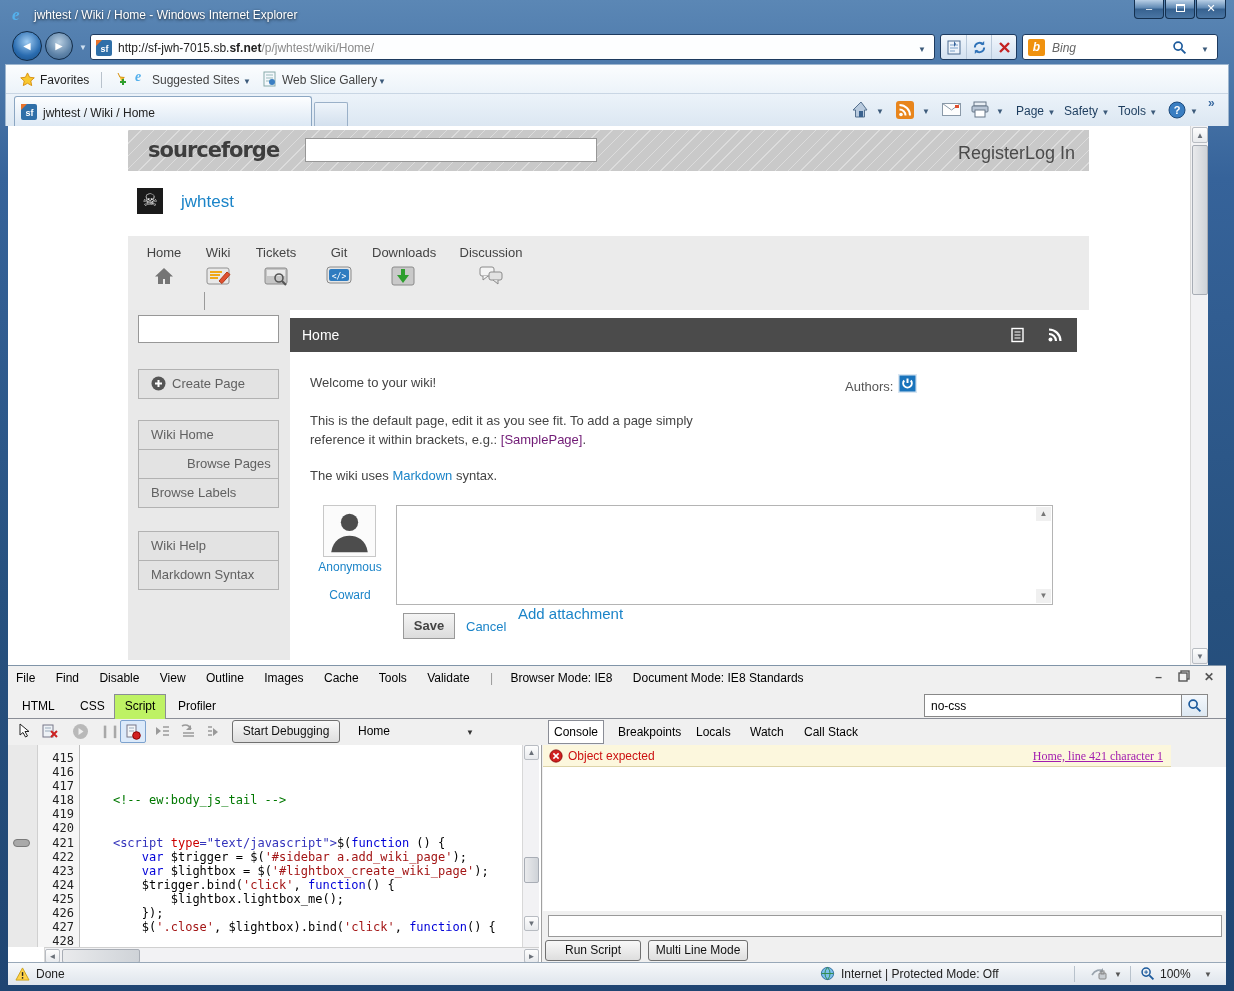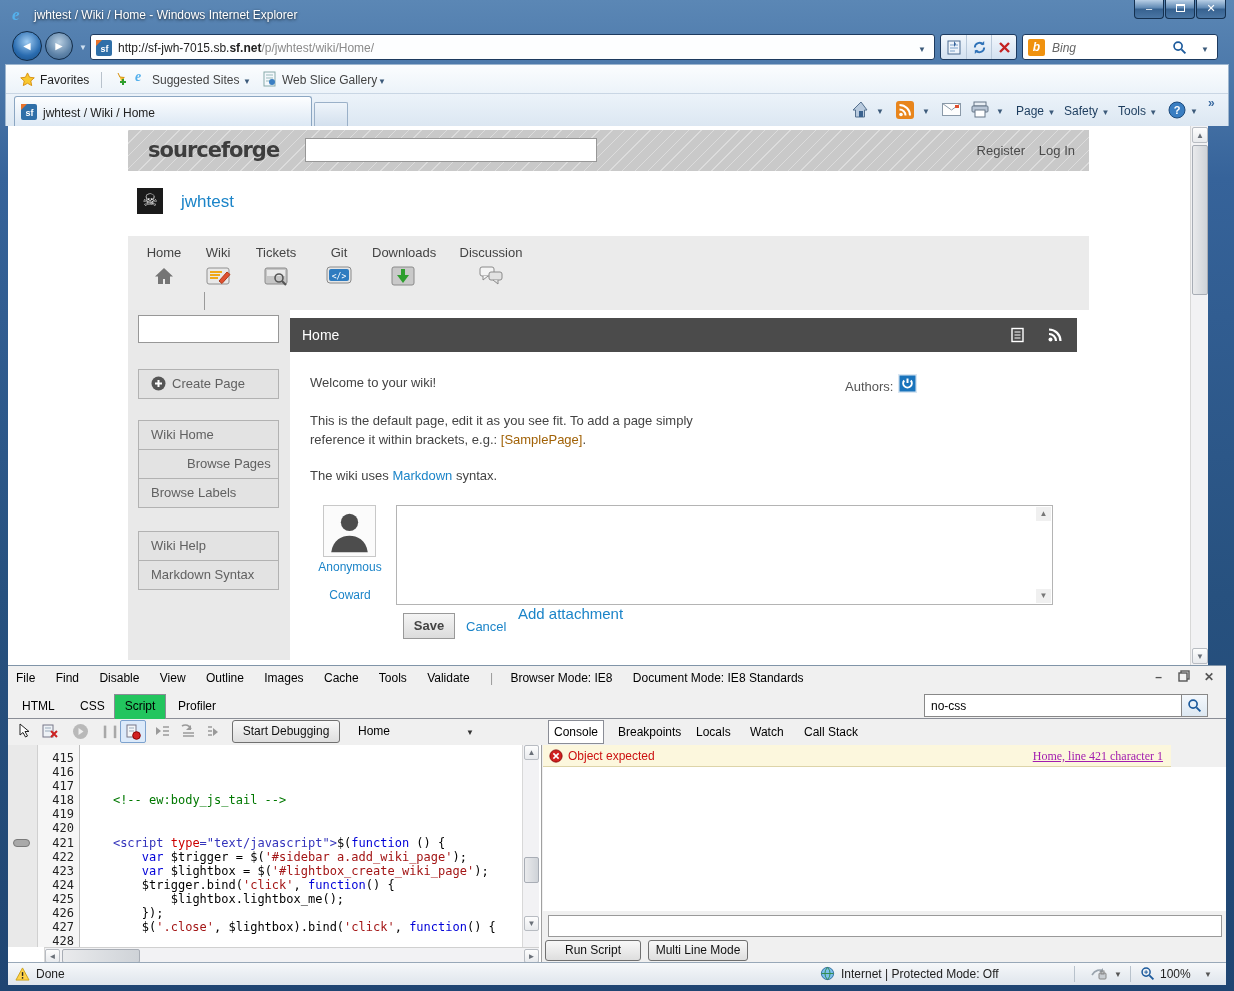--- a/index.html
+++ b/index.html
@@ -29,21 +29,21 @@
   .chrome2{left:5px;top:64px;width:1224px;height:62px;background:linear-gradient(180deg,#fbfdfe,#e8f0f8 60%,#dce7f2);border:1px solid #9db6cf;border-bottom:none;}
   .favbar{font-size:12px;color:#1e1e1e;}
   .tab{background:linear-gradient(180deg,#fdfeff,#dce8f4);border:1px solid #8ba6c2;border-bottom:none;border-radius:3px 3px 0 0;font-size:12px;color:#222;}
   .tabstub{background:linear-gradient(180deg,#eef4fa,#d3e0ee);border:1px solid #9ab0c8;border-bottom:none;border-radius:2px 2px 0 0;}
   .cmdbar{font-size:12px;color:#1c3c5e;}
   .caret{font-size:8px;color:#3c5a7a;}
   
   .viewport{left:8px;top:126px;width:1200px;height:539px;background:#fff;overflow:hidden;}
   .sfheader{background:#c9c9c9 repeating-linear-gradient(135deg,rgba(255,255,255,.35) 0 1px,rgba(255,255,255,0) 1px 9px);}
   .sflogo{font-weight:bold;font-size:21px;letter-spacing:-1px;color:#3d3d3d;font-family:"DejaVu Sans",sans-serif;}
-  .sflink{color:#4a4a4a;font-size:13px;margin-left:40px;}
+  .sflink{color:#4a4a4a;font-size:18px;margin-left:40px;}
   .bluelink{color:#1b84c8;text-decoration:none;}
   .navtab{font-size:13px;color:#444;text-align:center;}
   .sbbtn{background:#e3e3e3;border:1px solid #b2b2b2;color:#616161;font-size:13px;line-height:28px;padding-left:12px;}
   .darkbar{background:#4b4b4b;color:#fff;}
   .wikitext{font-size:13px;color:#444;}
   .gbtn{background:linear-gradient(180deg,#f4f4f4,#dcdcdc);border:1px solid #999;color:#333;font-size:13px;text-align:center;}
   .scroll-track{background:#f2f2f4;border-left:1px solid #d8d8d8;}
   .scroll-btn{background:linear-gradient(180deg,#fdfdfd,#e8eaed);border:1px solid #b8bcc2;color:#6a7078;font-size:8px;text-align:center;border-radius:2px;}
   .scroll-thumb{background:linear-gradient(90deg,#e9eaec,#cfd3d8);border:1px solid #a8adb5;border-radius:2px;}
   
@@ -319,21 +319,21 @@
         <svg width="19" height="19" viewBox="0 0 19 19">
           <rect width="19" height="19" fill="#d9e6f2"></rect>
           <rect x="1.5" y="1.5" width="16" height="16" fill="#1a74bc"></rect>
           <path d="M9.5 4.5v4.5" stroke="#fff" stroke-width="2"></path>
           <path d="M6.2 6.5a4.3 4.3 0 1 0 6.6 0" fill="none" stroke="#fff" stroke-width="2"></path>
         </svg>
       </span>
 
     <div class="ab wikitext" style="left:302px;top:285px;width:420px;line-height:19px;">
       <span>This is the default page, edit it as you see fit. To add a page simply</span><br>
-      <span>reference it within brackets, e.g.: </span><span style="color:#a16207;">[SamplePage]</span><span>.</span>
+      <span>reference it within brackets, e.g.: </span><span style="color:#701a75;">[SamplePage]</span><span>.</span>
     </div>
     <div class="ab wikitext" style="left:302px;top:342px;">
       <span>The wiki uses </span><a class="bluelink">Markdown</a><span> syntax.</span>
     </div>
 
     <div class="ab" style="left:315px;top:379px;width:53px;height:52px;border:1px solid #c8c8c8;background:#fbfbfb;">
       <svg width="51" height="50" viewBox="0 0 52 52">
           <circle cx="26" cy="17" r="9" fill="#4d4d4d"></circle>
           <path d="M7 48c2-13 11-17 19-17s17 4 19 17z" fill="#4d4d4d"></path>
         </svg>
@@ -378,21 +378,21 @@
         <svg width="12" height="12" viewBox="0 0 12 12">
           <rect x="3" y="1" width="8" height="8" fill="none" stroke="#555" stroke-width="1.4"></rect>
           <rect x="1" y="3" width="8" height="8" fill="#f0f0f0" stroke="#555" stroke-width="1.4"></rect>
         </svg>
       </span>
     <span class="ab" style="right:12px;top:4px;color:#555;font-weight:bold;">✕</span>
 
     <div class="ab" style="left:0;top:26px;width:1218px;height:27px;border-bottom:1px solid #8a8d96;">
       <span class="ab" style="left:14px;top:7px;">HTML</span>
       <span class="ab" style="left:72px;top:7px;">CSS</span>
-      <div class="ab dttab" style="left:106px;top:2px;width:52px;height:25px;line-height:23px;background:#22c55e;">Script</div>
+      <div class="ab dttab" style="left:106px;top:2px;width:52px;height:25px;line-height:23px;background:#bef264;">Script</div>
       <span class="ab" style="left:170px;top:7px;">Profiler</span>
       <div class="ab" style="left:916px;top:2px;width:284px;height:23px;border:1px solid #888;background:#fff;">
         <span class="ab" style="left:6px;top:4px;">no-css</span>
         <div class="ab" style="right:0;top:0;width:26px;height:21px;border-left:1px solid #888;background:linear-gradient(180deg,#f4f8fc,#dde8f2);">
           <svg width="15" height="15" viewBox="0 0 16 16" style="margin:3px auto 0;">
               <circle cx="6.5" cy="6.5" r="4.3" fill="none" stroke="#1c5a9c" stroke-width="1.8"></circle>
               <path d="M10 10l4.3 4.3" stroke="#1c5a9c" stroke-width="2"></path>
             </svg>
         </div>
       </div>

